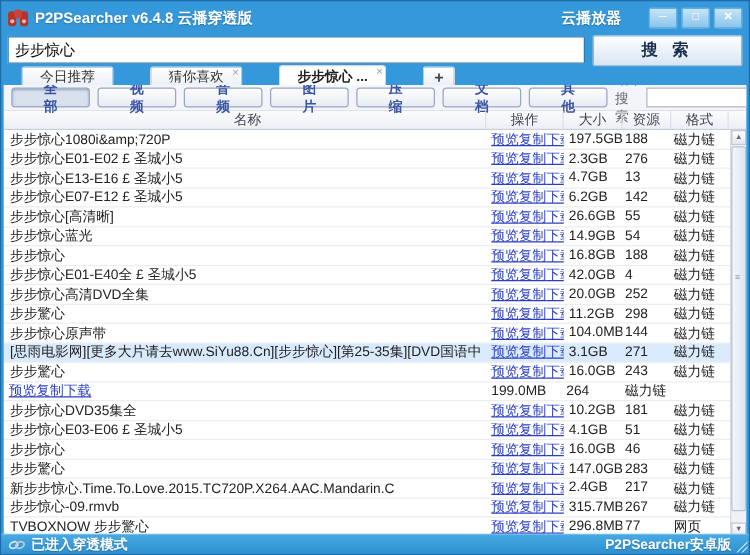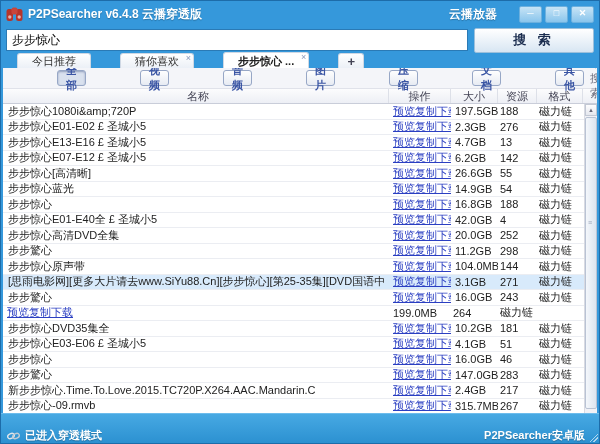--- a/index.html
+++ b/index.html
@@ -22,21 +22,21 @@
   
   .tab-row{display:flex;align-items:flex-end;height:17px;padding-left:16px;gap:29px;}
   .tab{position:relative;height:16px;background:linear-gradient(#ffffff,#eaeff6);border:1px solid #cfd8e4;border-bottom:none;border-radius:3px 3px 0 0;font-size:11px;color:#333;display:flex;align-items:center;justify-content:center;padding:0 14px;min-width:48px;box-sizing:border-box;}
   .tab.active{height:17px;background:#fff;font-weight:bold;color:#222;}
   .tab .close{position:absolute;top:-1px;right:2px;font-size:9px;color:#8899bb;font-weight:normal;}
   .tab.plus{min-width:26px;padding:0 8px;font-size:13px;font-weight:bold;color:#445;}
 
   
   .main{position:absolute;left:2px;right:2px;top:67px;height:360px;background:#fff;overflow:hidden;}
   .filter-row{height:20px;background:#f4f5f9;display:flex;align-items:center;padding:0 6px;gap:6px;border-bottom:1px solid #e0e2ea;}
-  .filter-btn{height:16px;padding:0 8px;font-size:11px;color:#3a55a4;background:linear-gradient(#fefefe,#e7ebf3);border:1px solid #97a7c6;border-radius:3px;display:flex;align-items:center;font-weight:bold;cursor:default;box-sizing:border-box;margin-left:48px;}
+  .filter-btn{height:16px;padding:0 25px;font-size:11px;color:#3a55a4;background:linear-gradient(#fefefe,#e7ebf3);border:1px solid #97a7c6;border-radius:3px;display:flex;align-items:center;font-weight:bold;cursor:default;box-sizing:border-box;}
   .filter-btn.selected{background:#d9e1ee;box-shadow:inset 0 1px 2px rgba(60,80,130,.45);}
   .result-search{margin-left:auto;display:flex;align-items:center;font-size:11px;color:#667;gap:3px;}
   .result-input{width:100px;height:16px;border:1px solid #aeb6c6;box-sizing:border-box;outline:none;font-family:inherit;font-size:11px;}
 
   .grid-cols{display:grid;grid-template-columns:1fr 62px 47px 39px 46px 14px;}
   .thead{height:14px;background:linear-gradient(#fcfcfd,#edeff5);border-bottom:1px solid #c9cdd9;font-size:11px;color:#445;align-items:center;}
   .thead .th{white-space:nowrap;overflow:hidden;border-right:1px solid #dde0e8;height:14px;line-height:14px;}
   .thead .th-name{padding-left:5px;text-align:center;}
   .thead .th-c{text-align:center;}
   .thead .th-spacer{border-right:none;}
@@ -54,21 +54,21 @@
 
   
   .vscroll{position:absolute;top:0;right:0;width:13px;height:326px;background:#f0f1f6;border-left:1px solid #d8dae2;box-sizing:border-box;}
   .sb-btn{position:absolute;left:0;width:12px;height:12px;background:linear-gradient(#fdfdfe,#e4e7ee);border:1px solid #c2c8d4;box-sizing:border-box;color:#667;font-size:6px;text-align:center;line-height:10px;}
   .sb-up{top:0;}
   .sb-down{bottom:0;}
   .sb-thumb{position:absolute;left:0;top:13px;width:12px;height:292px;background:linear-gradient(90deg,#f4f7fb,#dce4ef);border:1px solid #b9c3d4;border-radius:2px;box-sizing:border-box;}
   .sb-grip{position:absolute;left:2px;top:36%;width:7px;height:7px;color:#9aa6ba;font-size:7px;line-height:2.5px;}
 
   
-  .statusbar{position:absolute;left:0;right:0;bottom:0;height:30px;background:linear-gradient(#47a9e3,#2c91d1);border-top:1px solid #6dbcec;display:flex;align-items:flex-end;color:#fff;font-size:11px;font-weight:bold;padding:0 6px;box-sizing:border-box;text-shadow:0 1px 1px rgba(0,0,0,.25);}
+  .statusbar{position:absolute;left:0;right:0;bottom:0;height:16px;background:linear-gradient(#47a9e3,#2c91d1);border-top:1px solid #6dbcec;display:flex;align-items:flex-start;color:#fff;font-size:11px;font-weight:bold;padding:0 6px;box-sizing:border-box;text-shadow:0 1px 1px rgba(0,0,0,.25);}
   .status-left{display:flex;align-items:center;gap:5px;}
   .status-right{margin-left:auto;padding-right:8px;}
   .resize-grip{position:absolute;right:1px;bottom:1px;width:9px;height:9px;background:
     linear-gradient(135deg,transparent 50%,rgba(255,255,255,.6) 50%,rgba(255,255,255,.6) 57%,transparent 57%,transparent 72%,rgba(255,255,255,.6) 72%,rgba(255,255,255,.6) 79%,transparent 79%);}
 </style>
 </head>
 <body>
 
 <div class="window">
 

